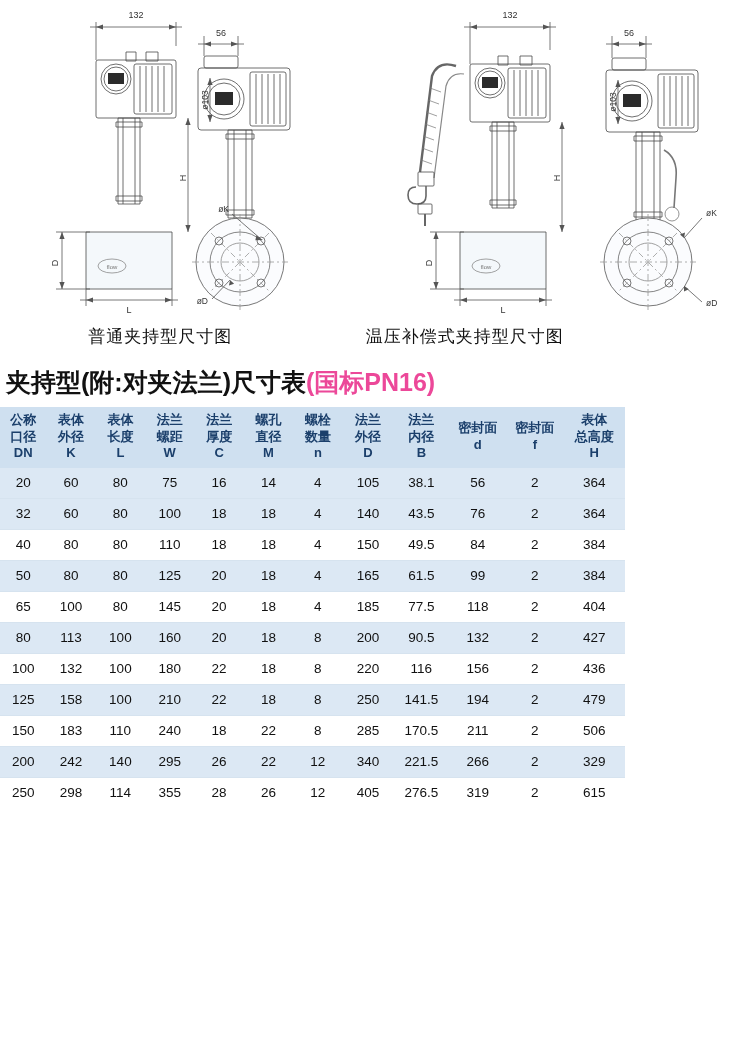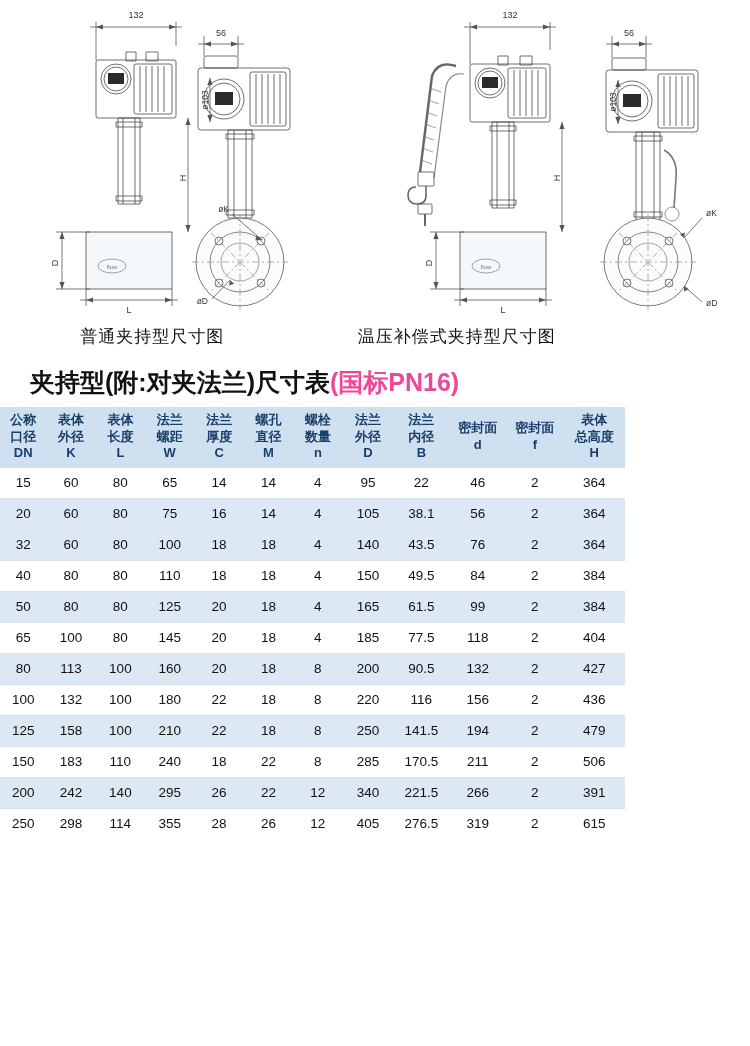--- a/index.html
+++ b/index.html
@@ -17,41 +17,41 @@
   .drawings {
     position: relative;
     width: 750px;
     height: 360px;
   }
   .drawing-svg { display: block; }
 
   .caption-row {
     position: absolute;
     top: 325px;
-    left: 0;
+    left: 8px;
     width: 609px;
     display: flex;
   }
   .caption {
     flex: 1;
     text-align: center;
     font-size: 17px;
     color: #111;
     letter-spacing: 1px;
   }
 
   
   .title-row {
     padding: 6px 8px 8px 6px;
     font-size: 25px;
     font-weight: bold;
     letter-spacing: 0px;
     white-space: nowrap;
   }
-  .title-main { color: #111; margin-left: 24px; }
+  .title-main { color: #111; }
   .title-accent { color: #ec4899; }
 
   
   table.spec {
     width: 625px;
     border-collapse: collapse;
     font-size: 13.5px;
   }
   table.spec thead th {
     background: #cfe0f0;
@@ -424,34 +424,20 @@
           <div class="hdr-unit">f</div>
         </th>
         <th>
           <div>表体</div>
           <div>总高度</div>
           <div class="hdr-unit">H</div>
         </th>
       </tr>
   </thead>
   <tbody id="table-body">
-      <tr>
-        <td>15</td>
-        <td>60</td>
-        <td>80</td>
-        <td>65</td>
-        <td>14</td>
-        <td>14</td>
-        <td>4</td>
-        <td>95</td>
-        <td>22</td>
-        <td>46</td>
-        <td>2</td>
-        <td>364</td>
-      </tr>
       <tr class="alt">
         <td>20</td>
         <td>60</td>
         <td>80</td>
         <td>75</td>
         <td>16</td>
         <td>14</td>
         <td>4</td>
         <td>105</td>
         <td>38.1</td>
@@ -576,21 +562,21 @@
         <td>242</td>
         <td>140</td>
         <td>295</td>
         <td>26</td>
         <td>22</td>
         <td>12</td>
         <td>340</td>
         <td>221.5</td>
         <td>266</td>
         <td>2</td>
-        <td>391</td>
+        <td>329</td>
       </tr>
       <tr>
         <td>250</td>
         <td>298</td>
         <td>114</td>
         <td>355</td>
         <td>28</td>
         <td>26</td>
         <td>12</td>
         <td>405</td>

